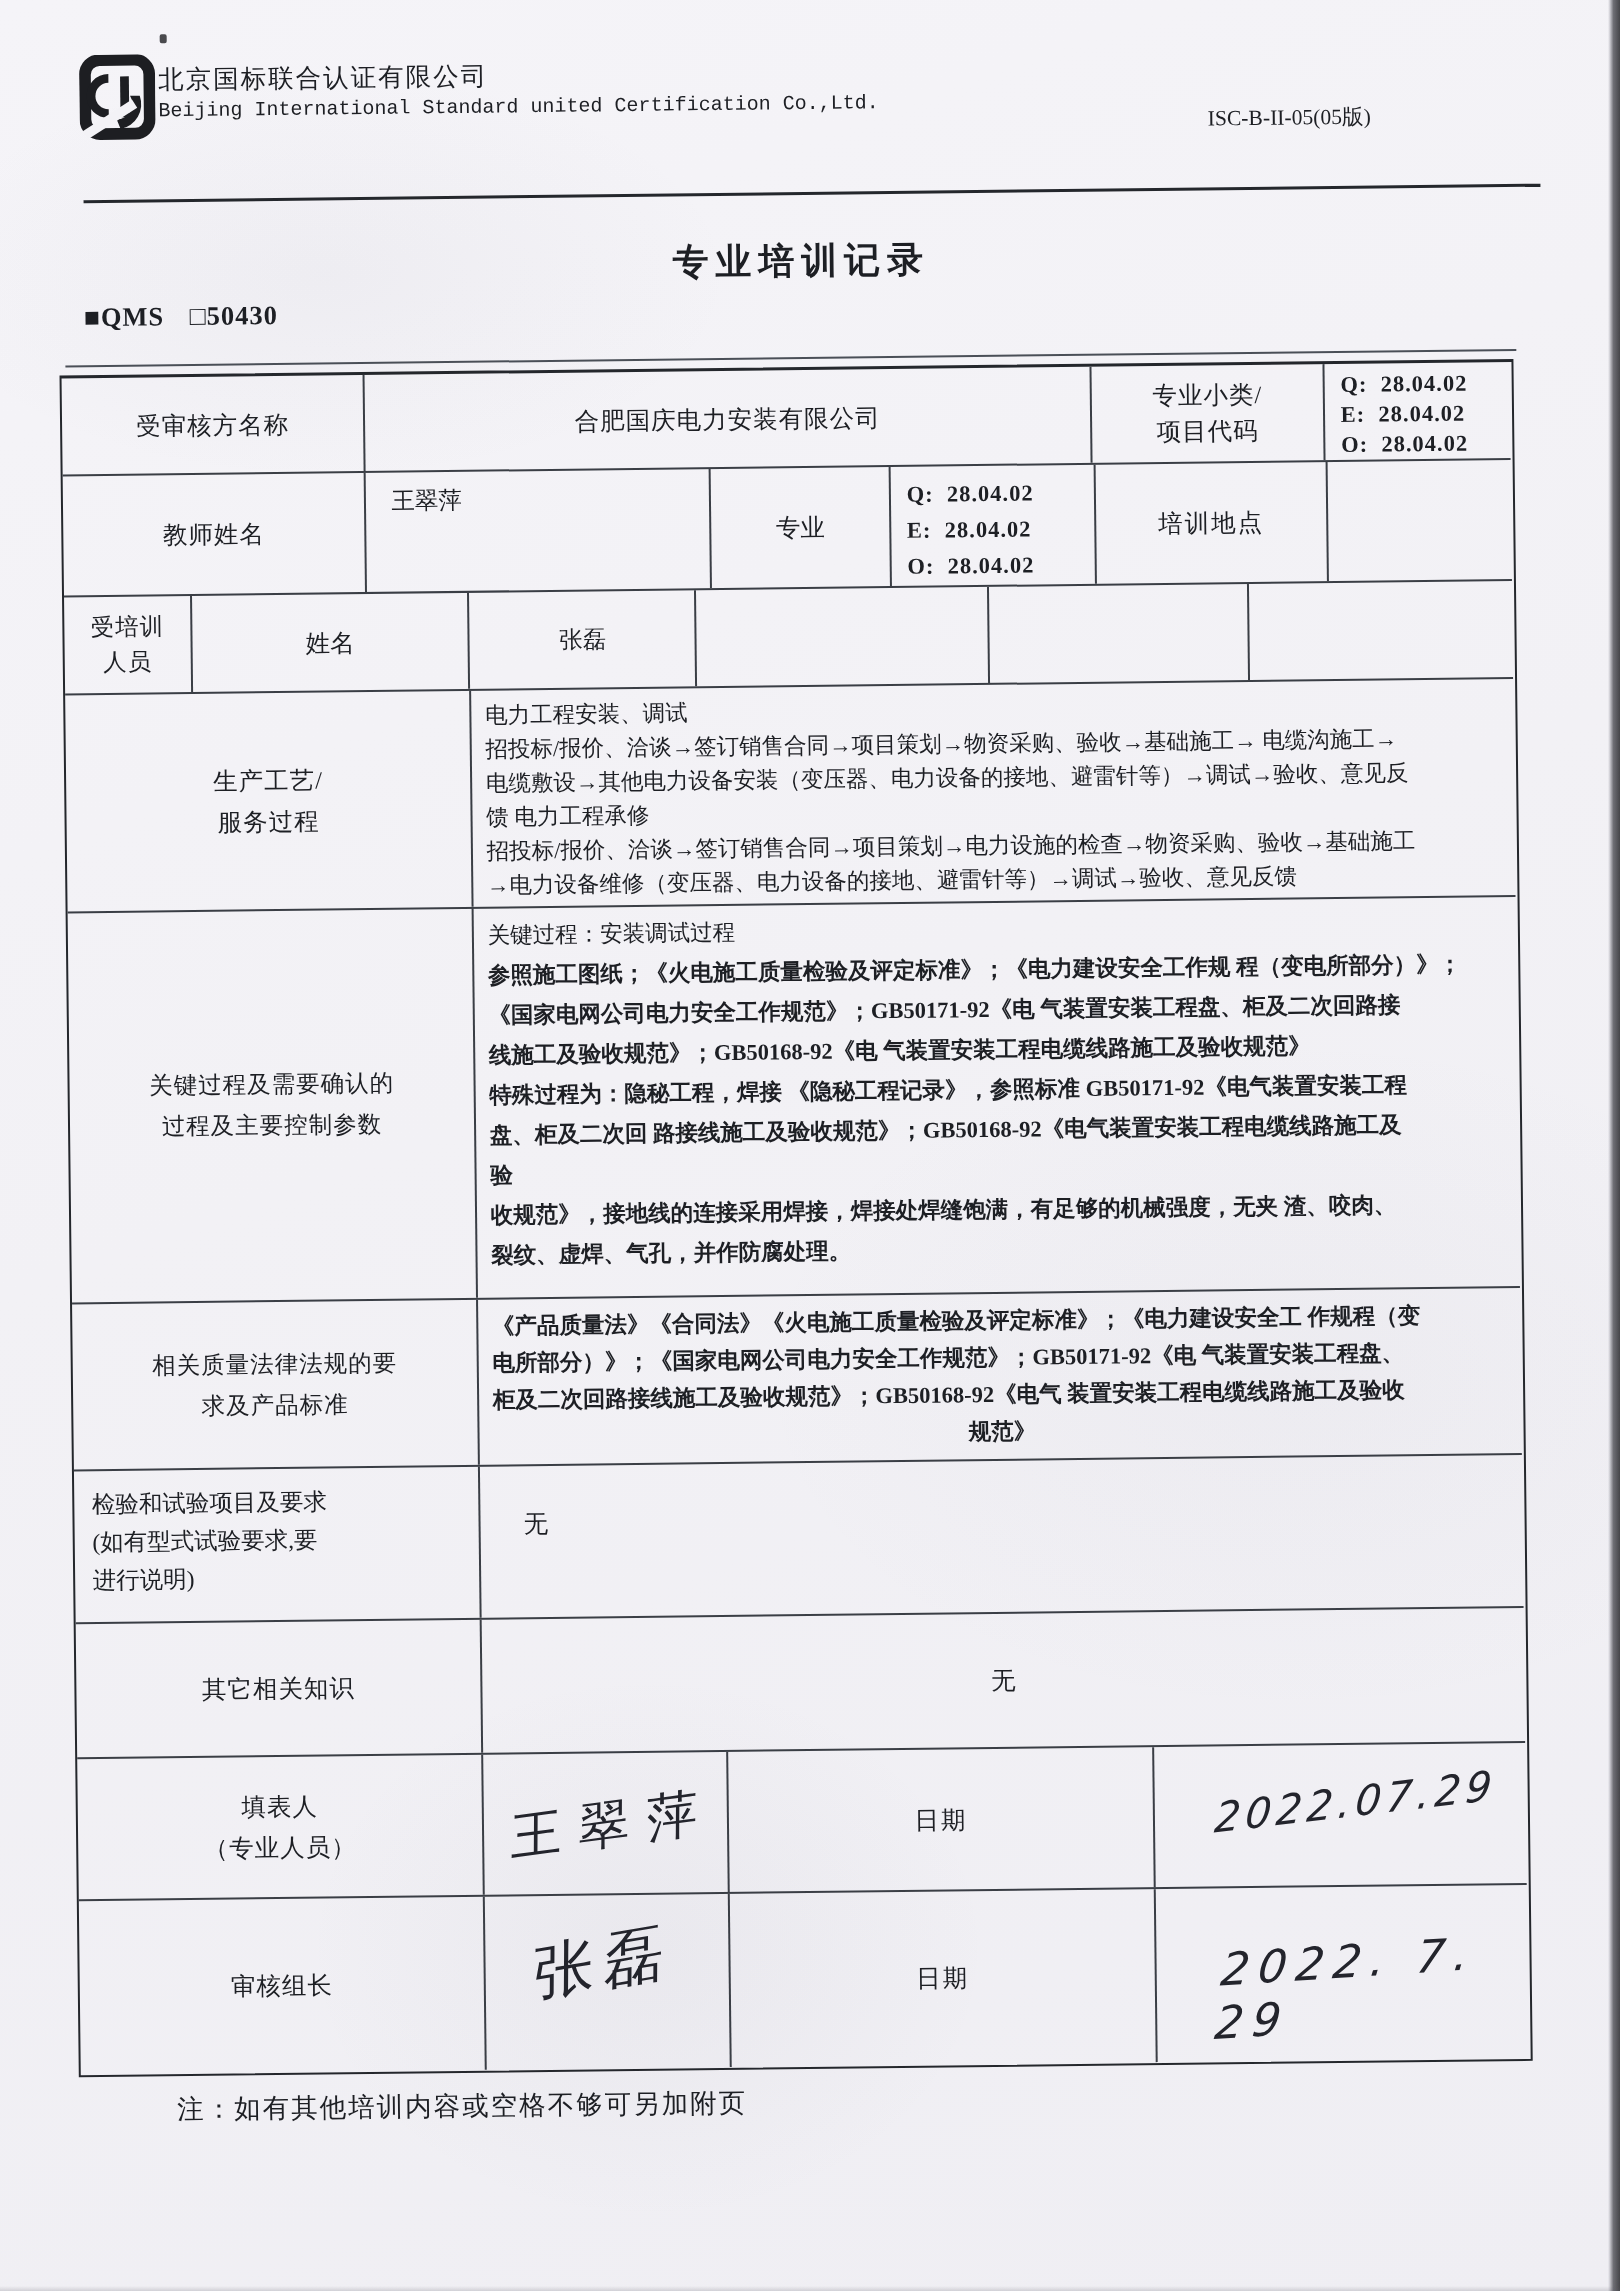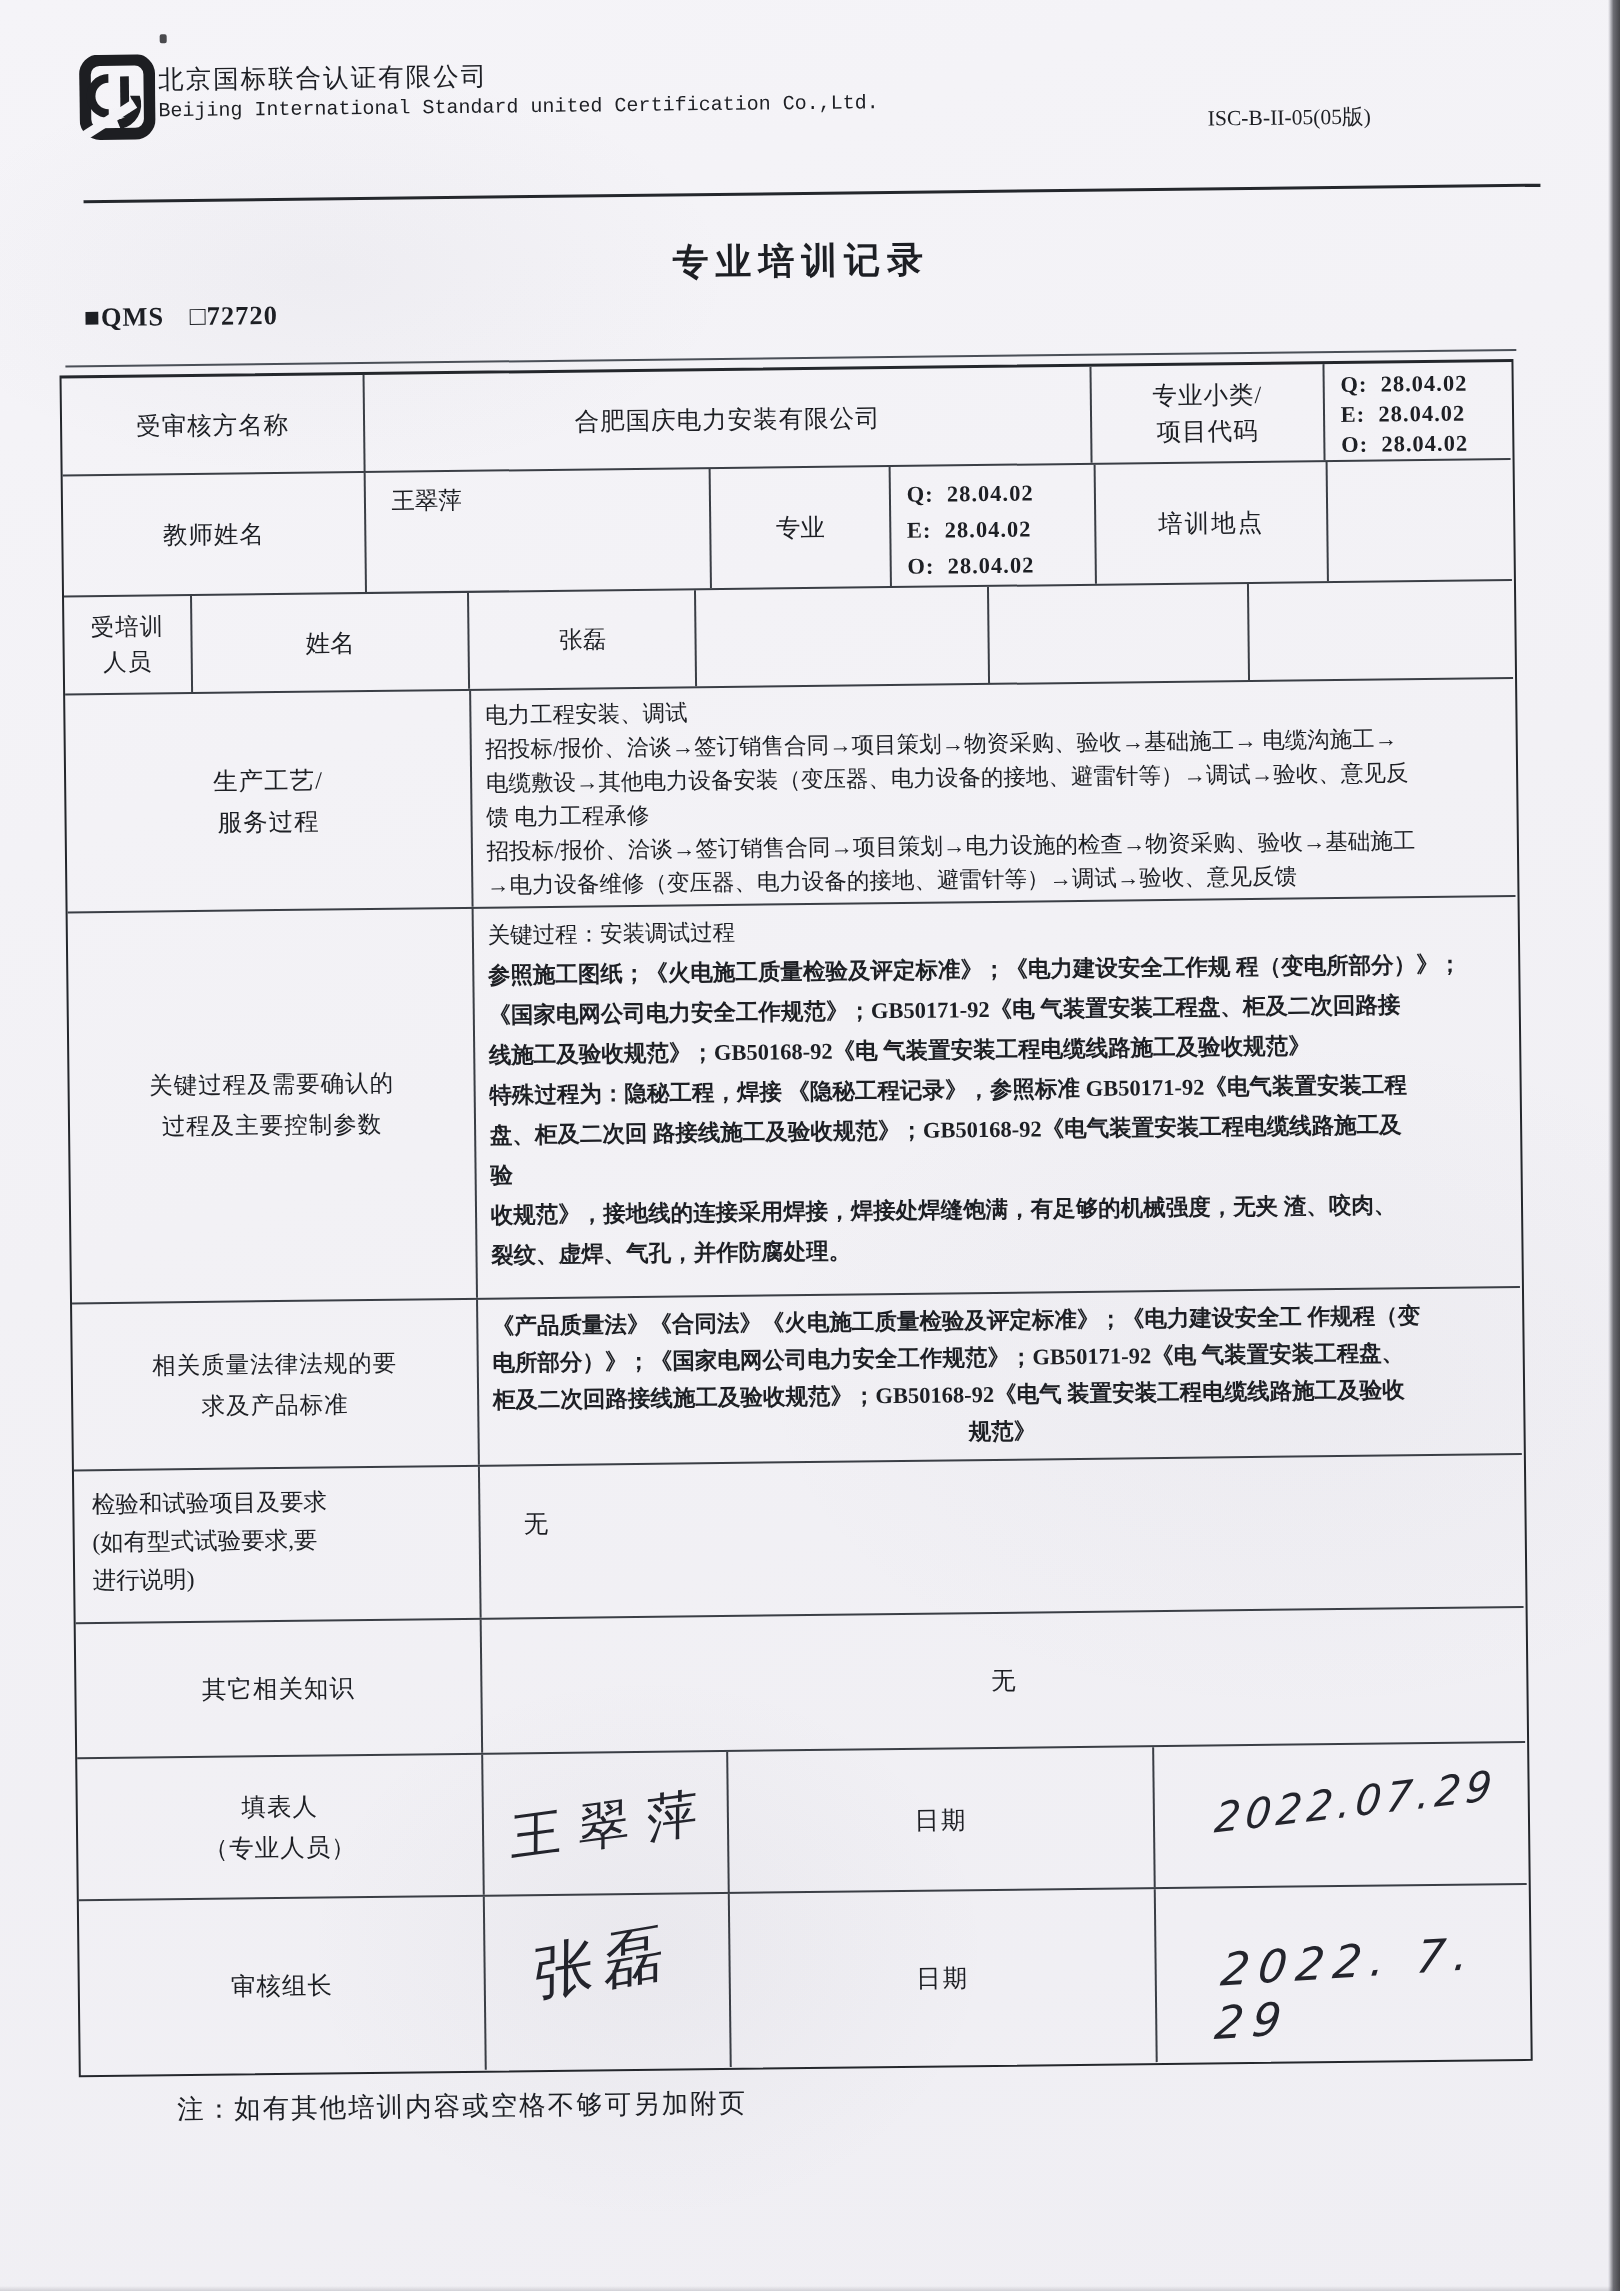--- a/index.html
+++ b/index.html
@@ -87,21 +87,21 @@
     </svg>
   </div>
   <div class="abs company-cn">北京国标联合认证有限公司</div>
   <div class="abs company-en">Beijing International Standard united Certification Co.,Ltd.</div>
   <div class="abs doc-code">ISC-B-II-05(05版)</div>
   <div class="abs header-rule"></div>
   <div class="abs speck"></div>
 
   <div class="abs page-title">专业培训记录</div>
   <div class="abs check-line">
-    <span>■QMS</span><span>□72720</span>
+    <span>■QMS</span><span>□50430</span>
   </div>
 
   <div class="abs thin-topline"></div>
 
   <div class="abs" id="main-table">
 
     <div class="row" style="top:0;height:98px;">
       <div class="cell label-cell" style="left:0;width:303px;">受审核方名称</div>
       <div class="cell vcenter" style="left:303px;width:727px;font-size:24.5px;letter-spacing:1px;">合肥国庆电力安装有限公司</div>
       <div class="cell label-cell" style="left:1030px;width:233px;line-height:36px;">

